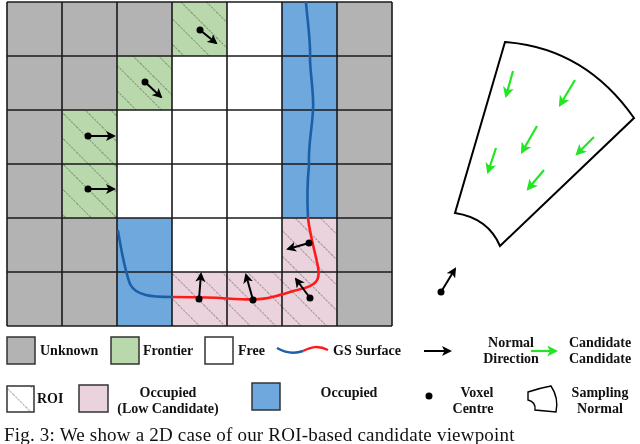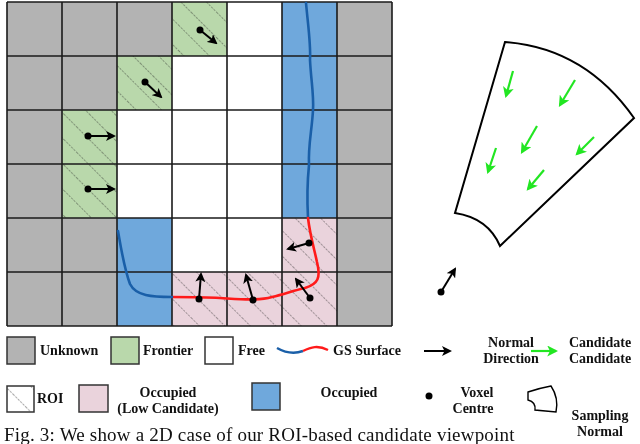--- a/index.html
+++ b/index.html
@@ -171,18 +171,18 @@
   <span class="line-block">Occupied</span>
   <span class="line-block">(Low Candidate)</span>
 </div>
 <div class="legend-label center" style="left:349px; top:385px;">
   <span class="line-block">Occupied</span>
 </div>
 <div class="legend-label center" style="left:473px; top:385px;text-align:right;">
   <span class="line-block">Voxel</span>
   <span class="line-block">Centre</span>
 </div>
-<div class="legend-label center" style="left:600px; top:408px;">
+<div class="legend-label center" style="left:600px; top:385px;">
   <span class="line-block">Sampling</span>
   <span class="line-block">Normal</span>
 </div>
 
 <div class="caption">Fig. 3: We show a 2D case of our ROI-based candidate viewpoint</div>
 
 </body></html>

